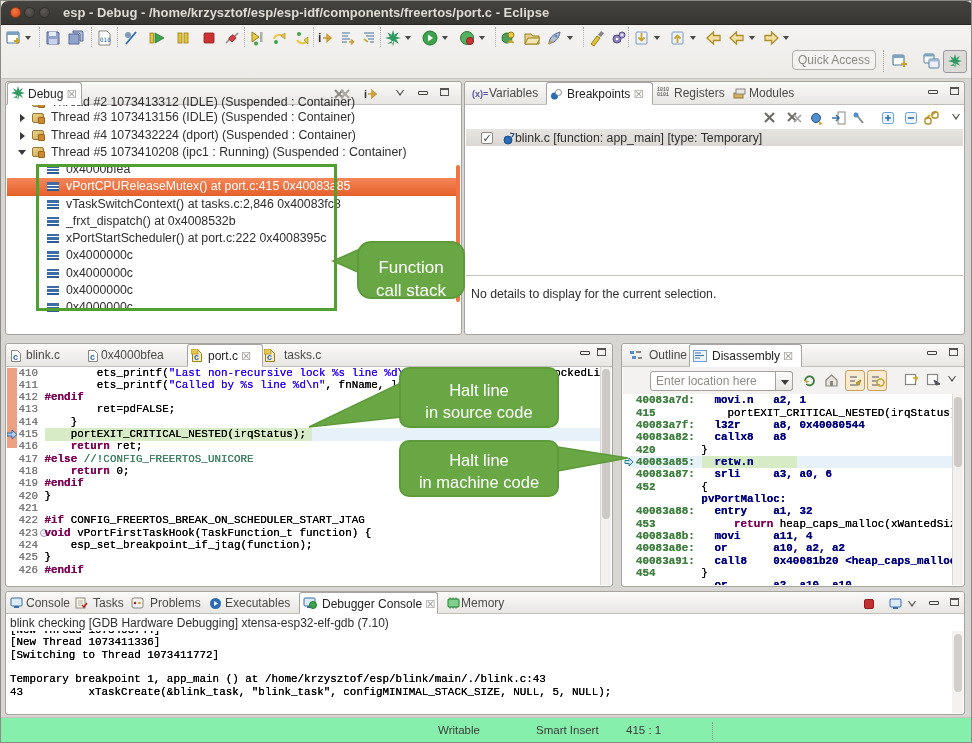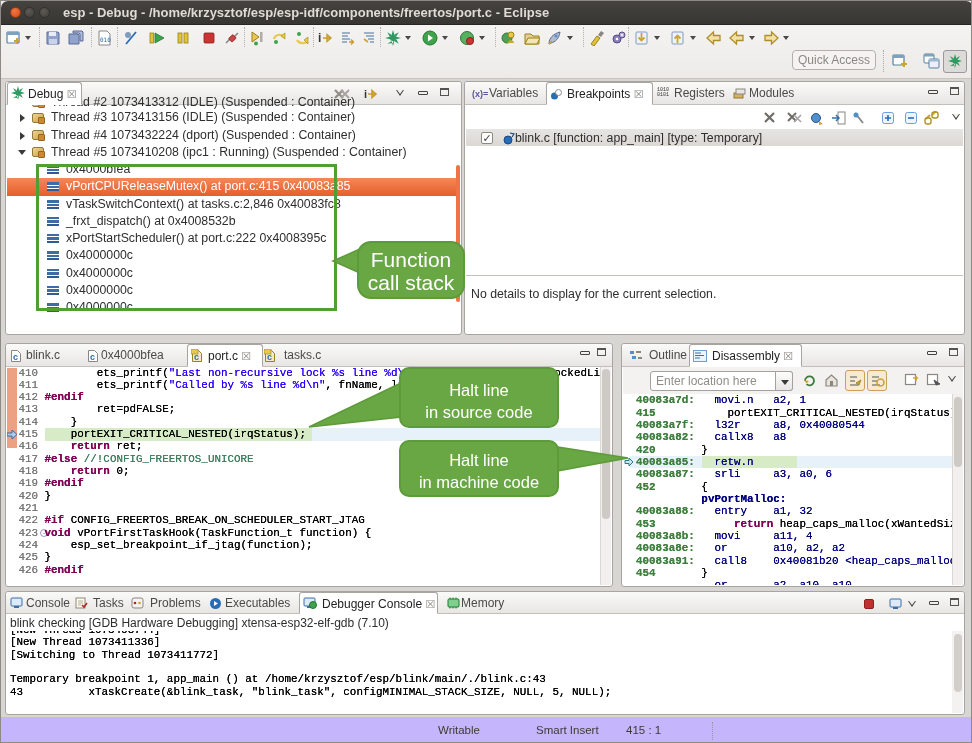--- a/index.html
+++ b/index.html
@@ -34,21 +34,21 @@
 .thico:after { content:""; position:absolute; right:-2px; bottom:-2px; width:5px; height:5px; background:#cc8833; border:1px solid #99661f; border-radius:1px; }
 pre { font:10.9px/12.33px "Liberation Mono", monospace; text-shadow:0 0 0.3px currentColor; }
 .minbar { position:absolute; width:10px; height:4px; border:1.5px solid #44423e; border-radius:1px; }
 .vmenu { position:absolute; width:0; height:0; border-left:4.5px solid transparent; border-right:4.5px solid transparent; border-top:6px solid #44423e; }
 .vmenu:after { content:""; position:absolute; left:-3px; top:-5.6px; width:0; height:0; border-left:3px solid transparent; border-right:3px solid transparent; border-top:4px solid #f1f0ee; }
 
 .kw { color:#7f0055; font-weight:bold; }
 .str { color:#2a00ff; }
 .com { color:#3f7f5f; }
 .addr { color:#3f7f3f; font-weight:bold; }
-.ins { color:#000080; }
+.ins { color:#000080;font-weight:bold; }
 
 .callout { position:absolute; background:#69a745; border:2px solid #5d9a3a; border-radius:10px;
   color:#fff; text-align:center; font-size:15px; }
 </style>
 </head>
 <body>
 
 <div id="titlebar">
   <div class="winbtn" style="left:9px; background:radial-gradient(circle at 40% 35%, #f07746, #d94612); border:1px solid #943c12;"></div>
   <div class="winbtn" style="left:23px; background:radial-gradient(circle at 40% 35%, #5d5a54, #403e39); border:1px solid #32302c;"></div>
@@ -570,28 +570,28 @@
 43          xTaskCreate(&amp;blink_task, "blink_task", configMINIMAL_STACK_SIZE, NULL, 5, NULL);</pre>
     </div>
     <div style="position:absolute; right:0; top:16px; bottom:0; width:11px; background:#f3f2f0;"></div>
     <div style="position:absolute; right:1.5px; top:19px; width:8px; height:58px; background:#d2cfca; border-radius:4px;"></div>
   </div>
 </div>
 
 <svg style="position:absolute; left:325px; top:240px;" width="40" height="40" viewBox="0 0 40 40">
     <polygon points="7,20 34,8 34,32" fill="#69a745" stroke="#5d9a3a" stroke-width="1.5"></polygon>
   </svg>
-<div class="callout" style="left:356px; top:240px; width:108px; height:58px; font-size:21px; line-height:23px; padding-top:5px; border-radius:14px;">Function<br>call stack</div>
+<div class="callout" style="left:356px; top:240px; width:108px; height:58px; font-size:17px; line-height:23px; padding-top:13px; border-radius:14px;">Function<br>call stack</div>
 <svg style="position:absolute; left:303px; top:378px;" width="100" height="52" viewBox="0 0 100 52">
     <polygon points="5,48 97,4 97,38" fill="#69a745" stroke="#5d9a3a" stroke-width="1.5"></polygon>
   </svg>
 <div class="callout" style="left:398px; top:366px; width:160px; height:61px; font-size:16.5px; line-height:21.5px; padding-top:11px;">Halt line<br>in source code</div>
 <svg style="position:absolute; left:552px; top:440px;" width="78" height="36" viewBox="0 0 78 36">
     <polygon points="4,6 4,30 75,17" fill="#69a745" stroke="#5d9a3a" stroke-width="1.5"></polygon>
   </svg>
 <div class="callout" style="left:398px; top:439px; width:160px; height:57px; font-size:16.5px; line-height:21.5px; padding-top:8px;">Halt line<br>in machine code</div>
 
-<div id="statusbar" style="position:absolute; left:0; top:716px; width:972px; height:27px; background:#c4b5fd; border-top:1px solid #c4c1bc; font-size:11.5px; color:#3b3b38;">
+<div id="statusbar" style="position:absolute; left:0; top:716px; width:972px; height:27px; background:#86efac; border-top:1px solid #c4c1bc; font-size:11.5px; color:#3b3b38;">
   <div style="position:absolute; left:437px; top:6px;">Writable</div>
   <div style="position:absolute; left:535px; top:6px;">Smart Insert</div>
   <div style="position:absolute; left:625px; top:6px;">415 : 1</div>
   <div style="position:absolute; left:711px; top:4px; height:18px; border-left:1px dotted #9a9792;"></div>
 </div>
 
 </body></html>

